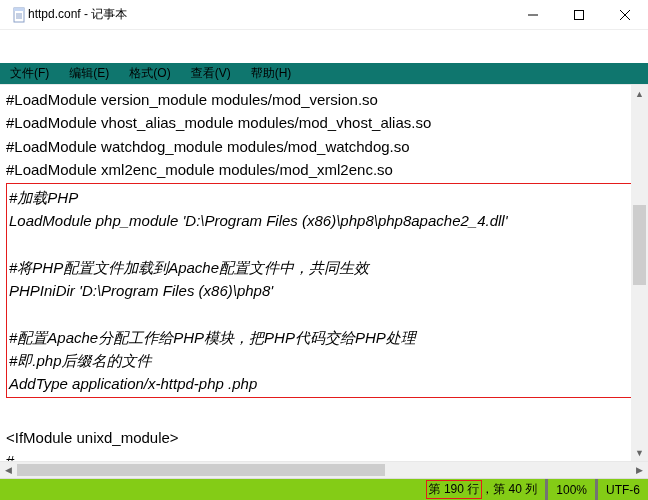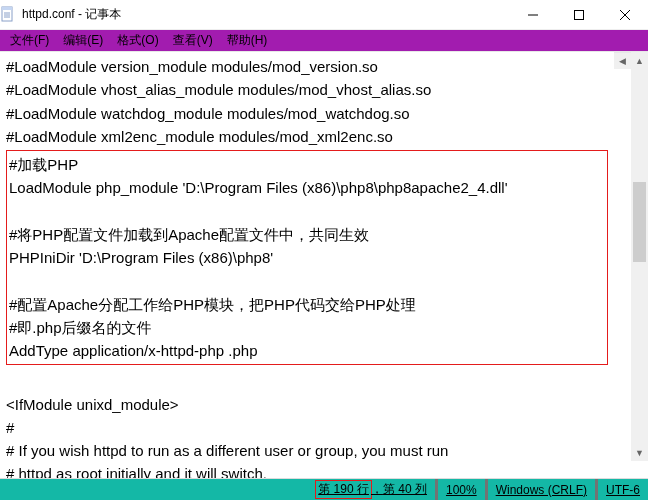--- a/index.html
+++ b/index.html
@@ -1,36 +1,36 @@
 <!DOCTYPE html>
 <html><head>
   <meta charset="utf-8">
   <style>
     * { margin: 0; padding: 0; box-sizing: border-box; }
     body { font-family: "Microsoft YaHei", "Segoe UI", sans-serif; font-size: 12px; background: #fff; width: 648px; height: 500px; overflow: hidden; display: flex; flex-direction: column; }
     .titlebar { height: 30px; display: flex; align-items: center; justify-content: space-between; background: #fff; border-bottom: 1px solid #eee; }
-    .titlebar-left { display: flex; gap: 6px; padding-left: 0; }
+    .titlebar-left { display: flex; align-items: center; padding-left: 12px; }
     .file-icon { width: 16px; height: 16px; display: inline-flex; align-items: center; justify-content: center; }
     .title-text { font-size: 12px; color: #000; }
     .winbtns { display: flex; }
     .winbtn { width: 46px; height: 30px; display: flex; align-items: center; justify-content: center; cursor: pointer; }
-    .menubar { height: 22px; display: flex; align-items: center; padding: 0 4px; background: #a21caf; border-bottom: 1px solid #e8e8e8; gap: 2px; }
+    .menubar { height: 22px; display: flex; align-items: center; padding: 0 4px; background: #0f766e; border-bottom: 1px solid #e8e8e8; gap: 8px; margin-top: 33px; }
     .menuitem { padding: 2px 6px; font-size: 12px; cursor: pointer; }
-    .content-wrap { flex: 1; position: relative; display: flex; flex-direction: row; overflow: hidden; }
+    .content-wrap { flex: 1; position: relative; display: flex; flex-direction: column; overflow: hidden; }
     .editor { flex: 1; padding: 3px 6px; font-family: Arial, "Microsoft YaHei", sans-serif; font-size: 15px; line-height: 1.55; color: #000; white-space: pre-wrap; word-break: break-all; overflow: hidden; }
-    .hlbox { border: 1px solid #e41b1b; padding: 2px 2px; margin: 2px 0 4px 0; }
+    .hlbox { border: 1px solid #e41b1b; padding: 2px 2px; margin: 2px 0 4px 0; font-style: italic; }
     .scroll-v { position: absolute; right: 0; top: 0; bottom: 17px; width: 17px; background: #f0f0f0; display: flex; flex-direction: column; }
     .scroll-v .arrow { height: 17px; display: flex; align-items: center; justify-content: center; color: #666; font-size: 9px; cursor: pointer; }
     .scroll-v .track { flex: 1; position: relative; }
     .scroll-v .thumb { position: absolute; left: 2px; right: 2px; top: 30%; height: 80px; background: #cdcdcd; }
     .scroll-h { height: 17px; background: #f0f0f0; display: flex; align-items: center; border-top: 1px solid #e8e8e8; }
     .scroll-h .arrow { width: 17px; height: 17px; display: flex; align-items: center; justify-content: center; color: #666; font-size: 9px; cursor: pointer; }
     .scroll-h .track { flex: 1; height: 100%; position: relative; }
     .scroll-h .thumb { position: absolute; top: 2px; bottom: 2px; left: 0; width: 60%; background: #cdcdcd; }
-    .statusbar { height: 22px; background: #14b8a6; border-top: 1px solid #dcdcdc; display: flex; align-items: center; font-size: 12px; color: #000; text-decoration: underline; }
+    .statusbar { height: 22px; background: #84cc16; border-top: 1px solid #dcdcdc; display: flex; align-items: center; font-size: 12px; color: #000; }
     .status-spacer { flex: 1; }
     .status-seg { padding: 0 8px; height: 100%; display: flex; align-items: center; border-left: 3px solid #737373; }
     .status-seg.noborder { border-left: none; }
     .hl-status { border: 1px solid #e41b1b; padding: 0 2px; margin-right: -1px; }
   </style>
 </head>
 <body>
 
 <div class="titlebar">
   <div class="titlebar-left">
@@ -111,15 +111,14 @@
 </div>
 
 <div class="statusbar">
   <div class="status-spacer"></div>
   <div class="status-seg noborder">
     <span class="hl-status">第 190 行</span>
       <span>，</span>
       <span>第 40 列</span>
   </div>
   <div class="status-seg">100%</div>
-  <div class="status-seg">Windows (CRLF)</div>
   <div class="status-seg">UTF-6</div>
 </div>
 
 </body></html>

